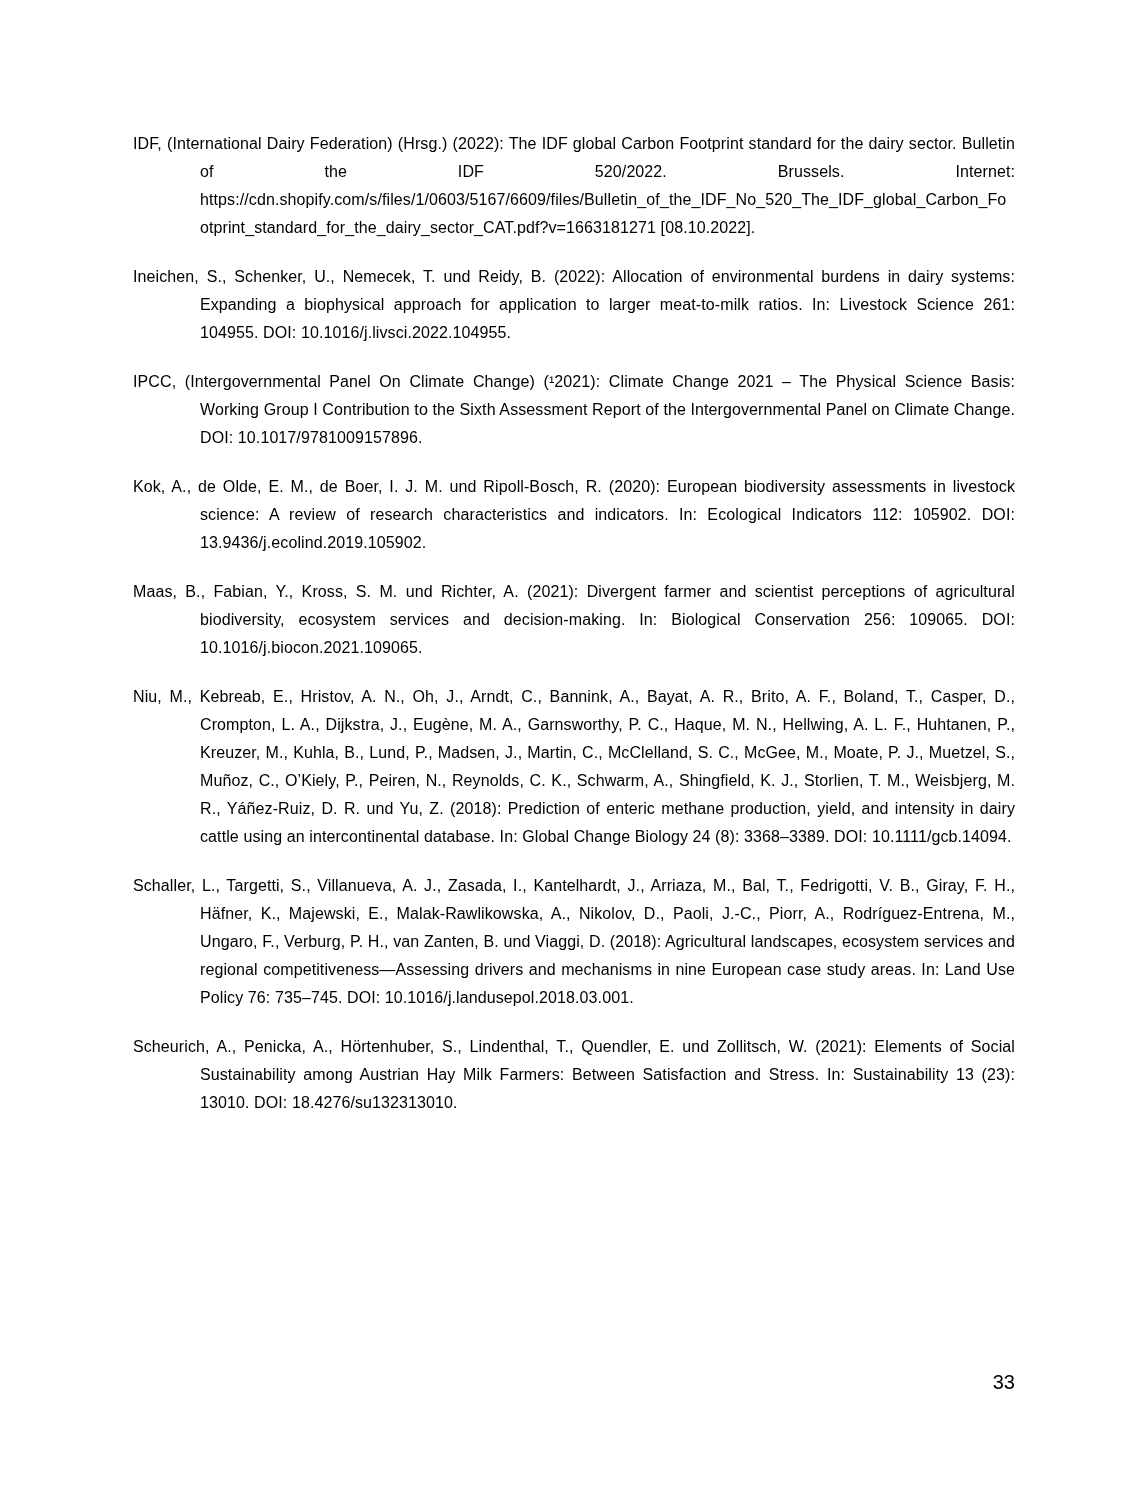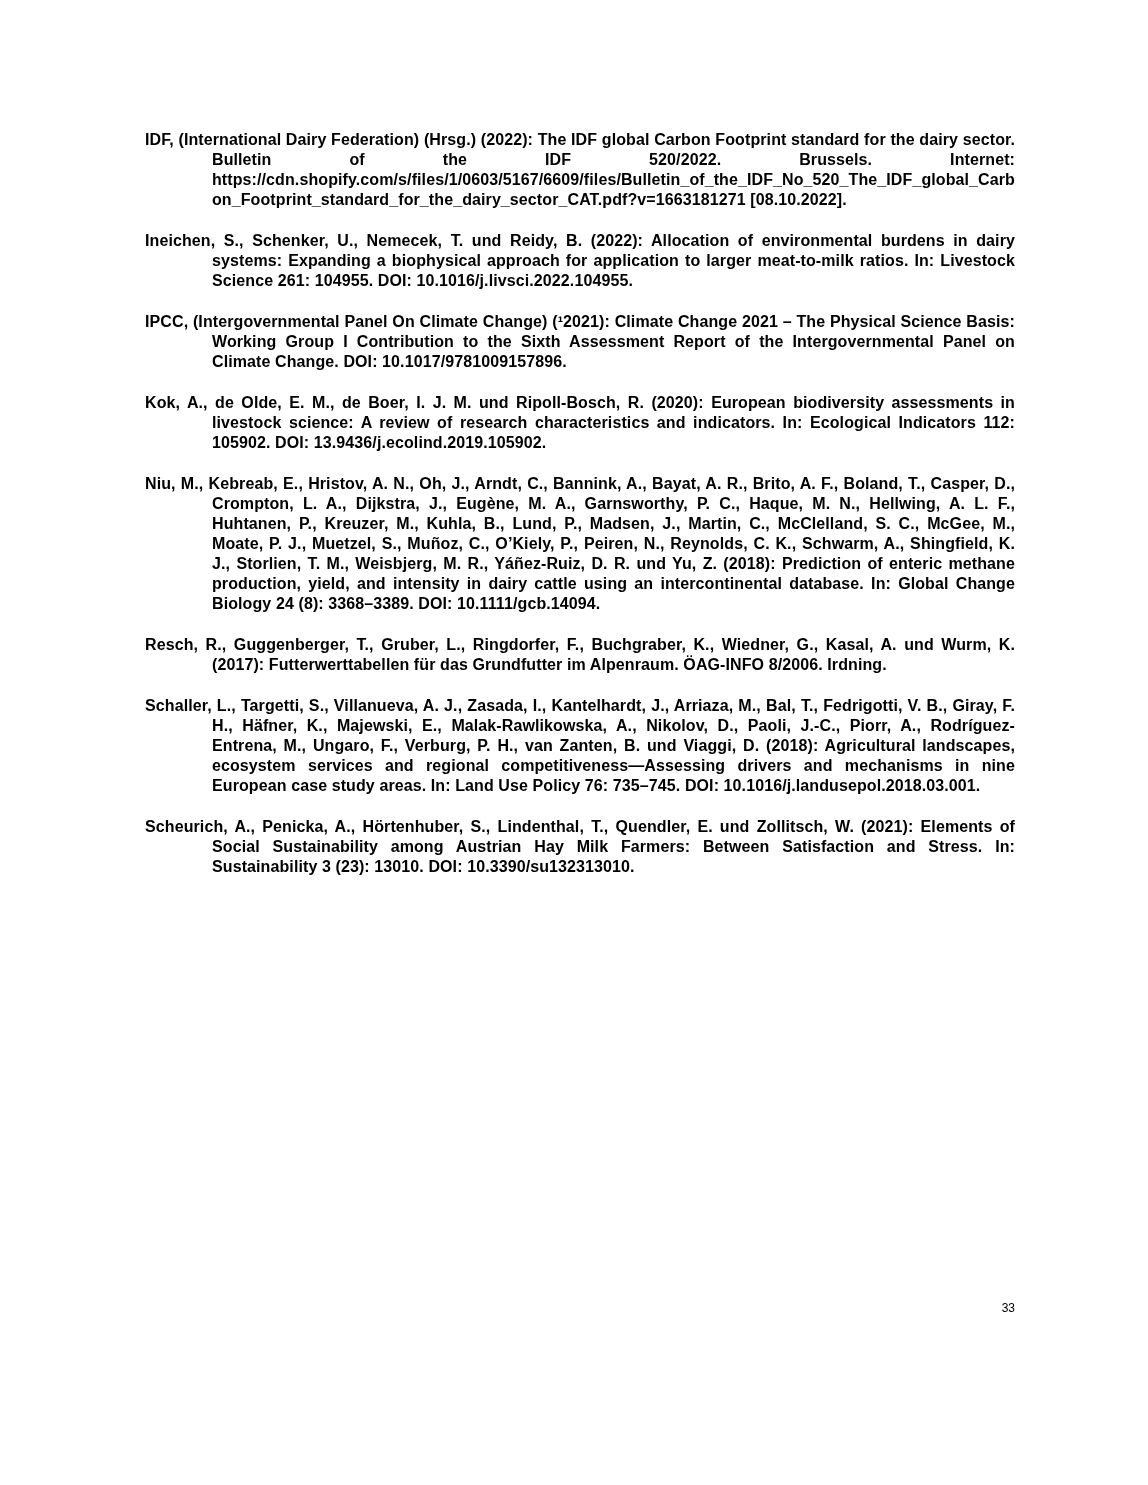--- a/index.html
+++ b/index.html
@@ -17,46 +17,45 @@
     overflow: hidden;
   }
   .refs {
     position: absolute;
     top: 130px;
     left: 133px;
     width: 882px;
   }
   .ref {
     font-size: 16px;
-    line-height: 20px;
+    line-height: 28px;
     text-align: justify;
-    margin: 0 0 21px 12px;
+    margin: 0 0 21px 0;
     padding-left: 67px;
     text-indent: -67px;
     overflow-wrap: anywhere;
     letter-spacing: 0.1px;
-    font-weight: bold;
   }
   .page-number {
     position: absolute;
-    top: 1296px;
+    top: 1370px;
     right: 133px;
-    font-size: 12px;
+    font-size: 20px;
     line-height: 24px;
     text-align: left;
   }
 </style>
 </head>
 <body>
 
 <div class="page">
   <div class="refs">
     <p class="ref">IDF, (International Dairy Federation) (Hrsg.) (2022): The IDF global Carbon Footprint standard for the dairy sector. Bulletin of the IDF 520/2022. Brussels. Internet: https://cdn.shopify.com/s/files/1/0603/5167/6609/files/Bulletin_of_the_IDF_No_520_The_IDF_global_Carbon_Footprint_standard_for_the_dairy_sector_CAT.pdf?v=1663181271 [08.10.2022].</p>
     <p class="ref">Ineichen, S., Schenker, U., Nemecek, T. und Reidy, B. (2022): Allocation of environmental burdens in dairy systems: Expanding a biophysical approach for application to larger meat-to-milk ratios. In: Livestock Science 261: 104955. DOI: 10.1016/j.livsci.2022.104955.</p>
     <p class="ref">IPCC, (Intergovernmental Panel On Climate Change) (¹2021): Climate Change 2021 – The Physical Science Basis: Working Group I Contribution to the Sixth Assessment Report of the Intergovernmental Panel on Climate Change. DOI: 10.1017/9781009157896.</p>
     <p class="ref">Kok, A., de Olde, E. M., de Boer, I. J. M. und Ripoll-Bosch, R. (2020): European biodiversity assessments in livestock science: A review of research characteristics and indicators. In: Ecological Indicators 112: 105902. DOI: 13.9436/j.ecolind.2019.105902.</p>
+    <p class="ref">Maas, B., Fabian, Y., Kross, S. M. und Richter, A. (2021): Divergent farmer and scientist perceptions of agricultural biodiversity, ecosystem services and decision-making. In: Biological Conservation 256: 109065. DOI: 10.1016/j.biocon.2021.109065.</p>
     <p class="ref">Niu, M., Kebreab, E., Hristov, A. N., Oh, J., Arndt, C., Bannink, A., Bayat, A. R., Brito, A. F., Boland, T., Casper, D., Crompton, L. A., Dijkstra, J., Eugène, M. A., Garnsworthy, P. C., Haque, M. N., Hellwing, A. L. F., Huhtanen, P., Kreuzer, M., Kuhla, B., Lund, P., Madsen, J., Martin, C., McClelland, S. C., McGee, M., Moate, P. J., Muetzel, S., Muñoz, C., O’Kiely, P., Peiren, N., Reynolds, C. K., Schwarm, A., Shingfield, K. J., Storlien, T. M., Weisbjerg, M. R., Yáñez-Ruiz, D. R. und Yu, Z. (2018): Prediction of enteric methane production, yield, and intensity in dairy cattle using an intercontinental database. In: Global Change Biology 24 (8): 3368–3389. DOI: 10.1111/gcb.14094.</p>
-    <p class="ref">Resch, R., Guggenberger, T., Gruber, L., Ringdorfer, F., Buchgraber, K., Wiedner, G., Kasal, A. und Wurm, K. (2017): Futterwerttabellen für das Grundfutter im Alpenraum. ÖAG-INFO 8/2006. Irdning.</p>
     <p class="ref">Schaller, L., Targetti, S., Villanueva, A. J., Zasada, I., Kantelhardt, J., Arriaza, M., Bal, T., Fedrigotti, V. B., Giray, F. H., Häfner, K., Majewski, E., Malak-Rawlikowska, A., Nikolov, D., Paoli, J.-C., Piorr, A., Rodríguez-Entrena, M., Ungaro, F., Verburg, P. H., van Zanten, B. und Viaggi, D. (2018): Agricultural landscapes, ecosystem services and regional competitiveness—Assessing drivers and mechanisms in nine European case study areas. In: Land Use Policy 76: 735–745. DOI: 10.1016/j.landusepol.2018.03.001.</p>
-    <p class="ref">Scheurich, A., Penicka, A., Hörtenhuber, S., Lindenthal, T., Quendler, E. und Zollitsch, W. (2021): Elements of Social Sustainability among Austrian Hay Milk Farmers: Between Satisfaction and Stress. In: Sustainability 3 (23): 13010. DOI: 10.3390/su132313010.</p>
+    <p class="ref">Scheurich, A., Penicka, A., Hörtenhuber, S., Lindenthal, T., Quendler, E. und Zollitsch, W. (2021): Elements of Social Sustainability among Austrian Hay Milk Farmers: Between Satisfaction and Stress. In: Sustainability 13 (23): 13010. DOI: 18.4276/su132313010.</p>
   </div>
   <div class="page-number">33</div>
 </div>
 
 </body></html>

